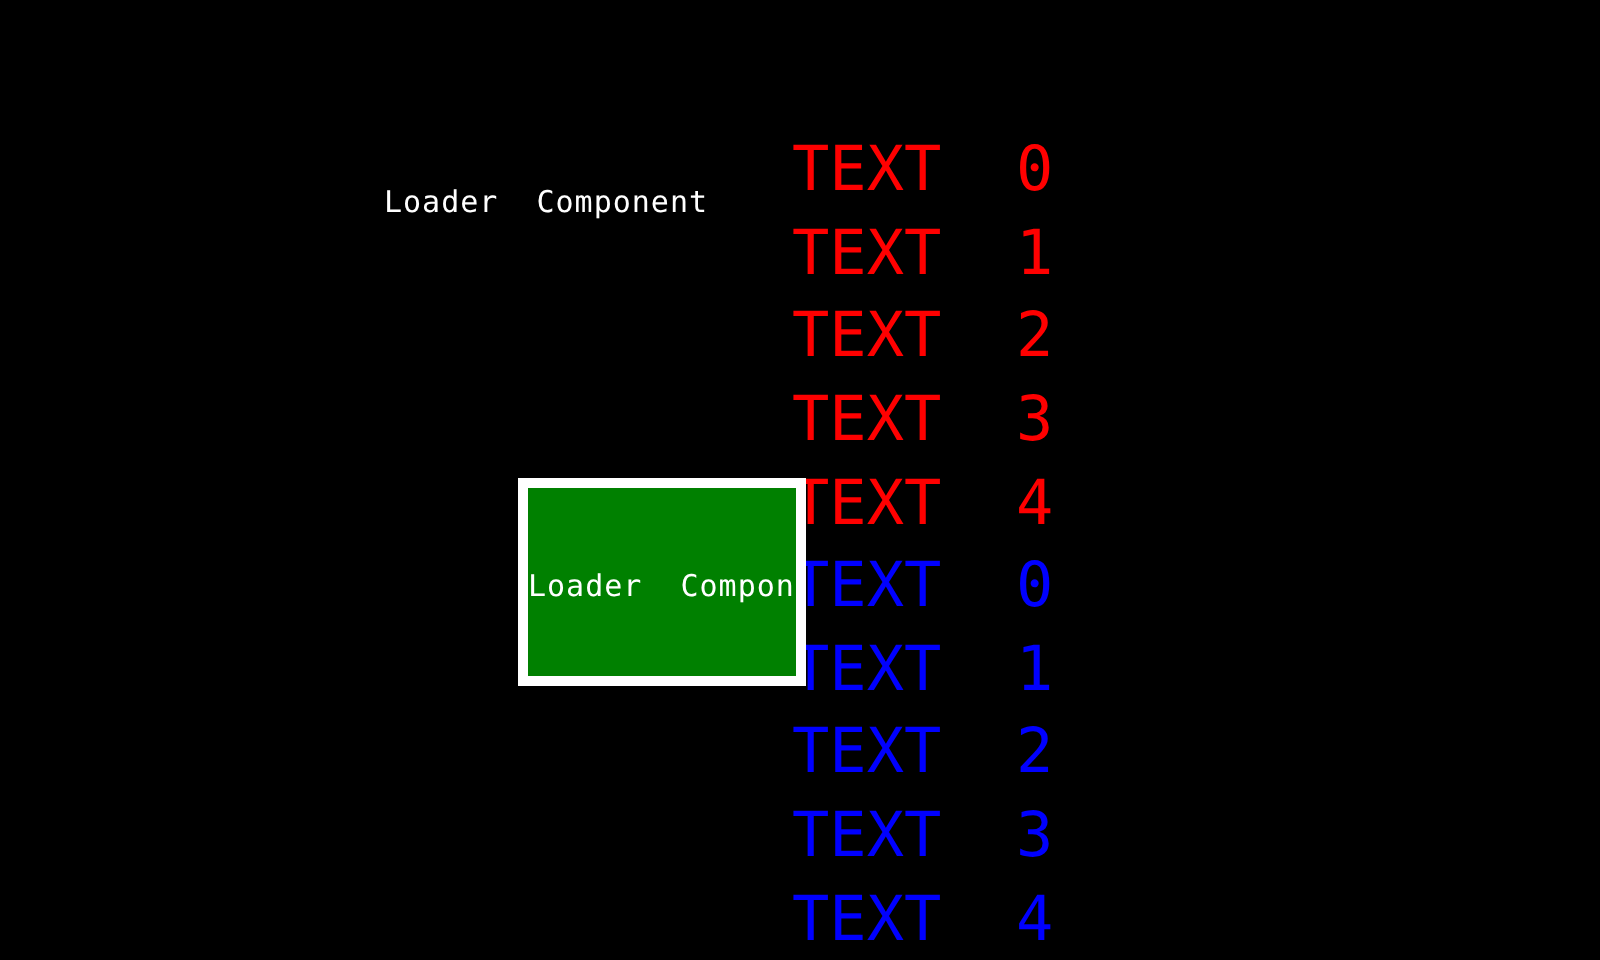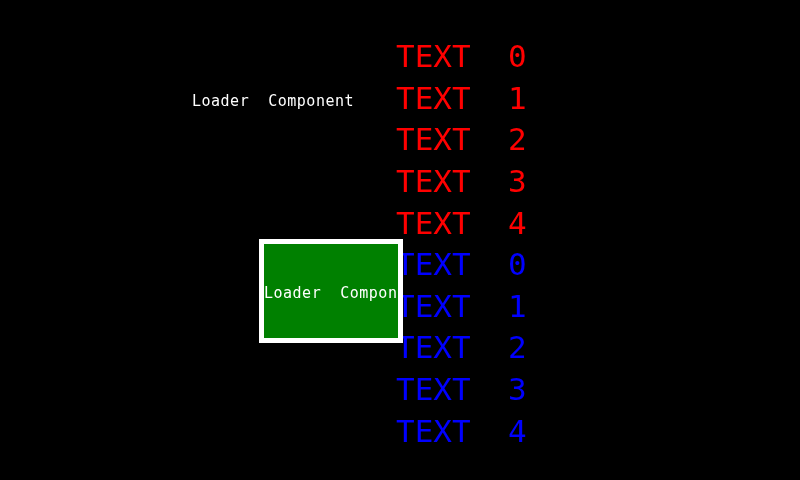--- a/index.html
+++ b/index.html
@@ -41,20 +41,21 @@
     width: 240px;
   }
   .text-row {
     position: absolute;
     left: 0;
     white-space: pre;
     font-family: "DejaVu Sans Mono", "Liberation Mono", monospace;
     font-size: 31px;
     line-height: 31px;
     letter-spacing: 0px;
+    margin-top: 29px;
   }
 
   
   #loader-box {
     position: absolute;
     left: 259px;
     top: 239px;
     width: 144px;
     height: 104px;
     box-sizing: border-box;

